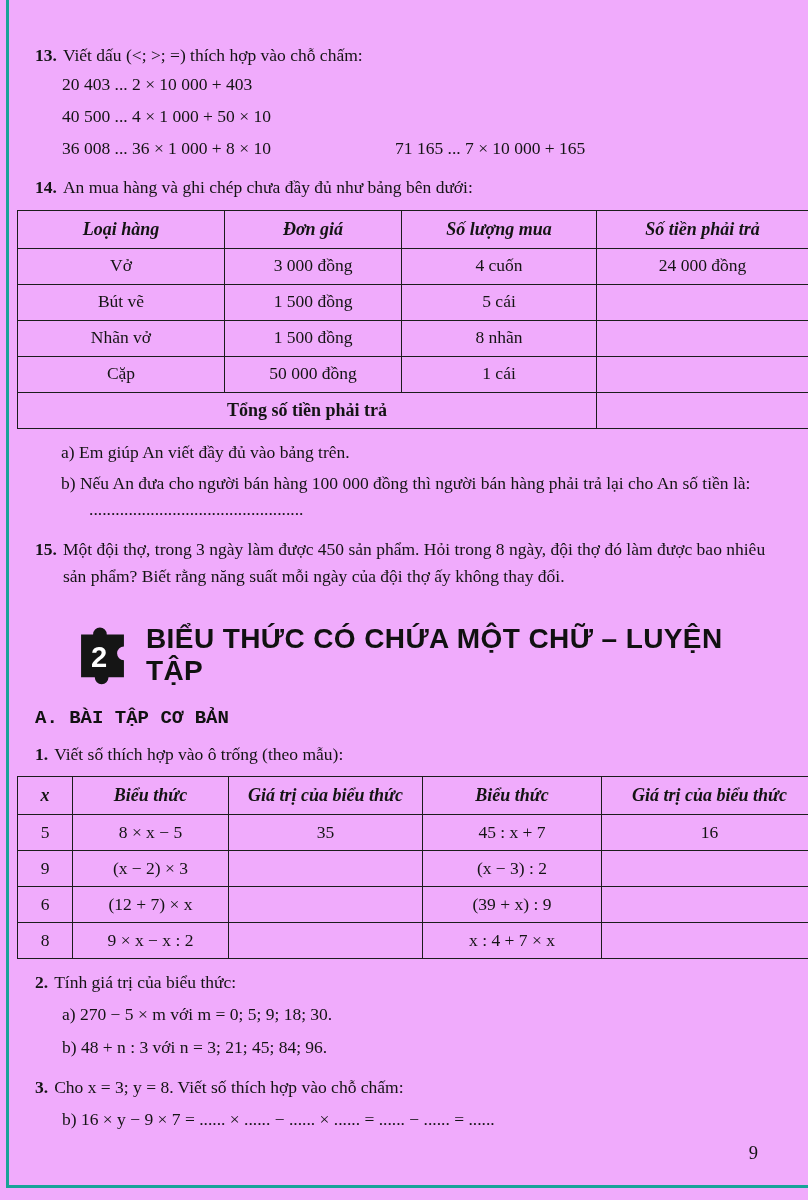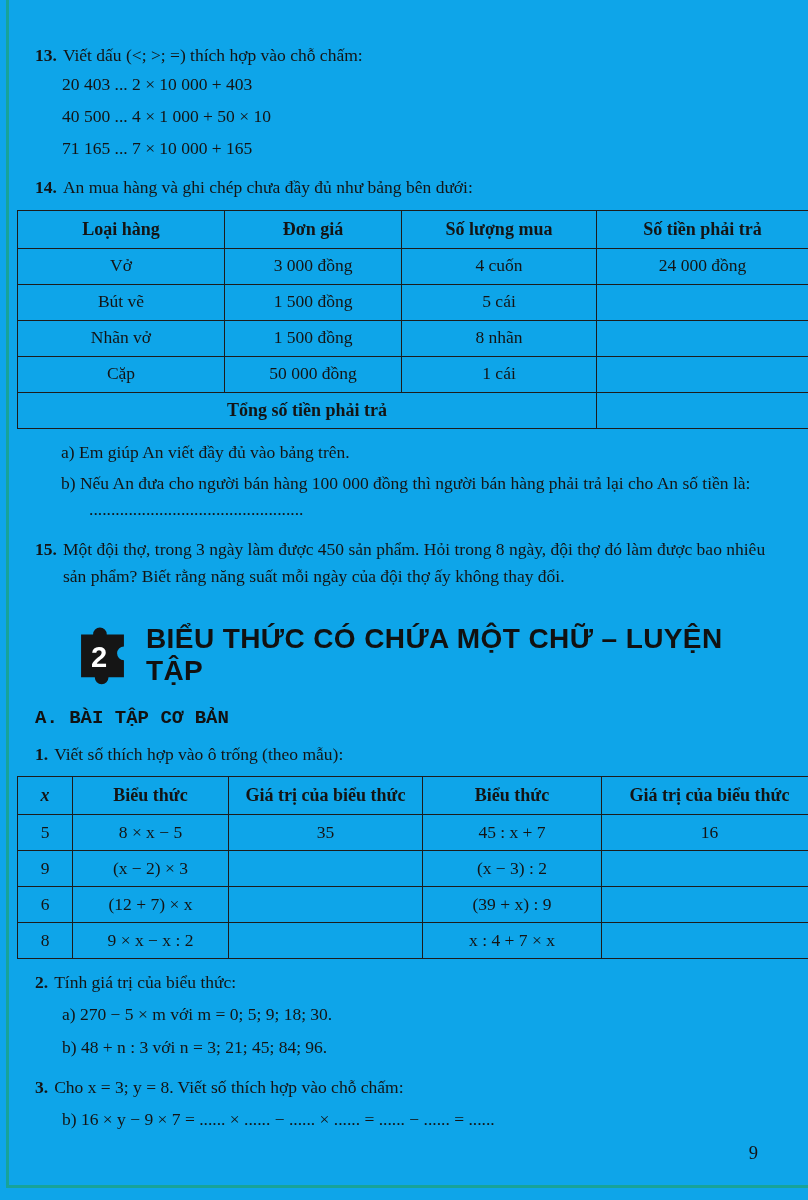--- a/index.html
+++ b/index.html
@@ -1,21 +1,21 @@
 <!DOCTYPE html>
 <html><head>
 <meta charset="utf-8">
 <style>
   html, body { margin: 0; padding: 0; }
   body { background: #777; }
   .page {
     position: relative;
     width: 808px;
     height: 1200px;
-    background: #0ea5e9;
+    background: #f0abfc;
     font-family: "Liberation Serif", serif;
     font-size: 17.5px;
     color: #141414;
     overflow: hidden;
     margin: 0 auto;
   }
   .edge-left {
     position: absolute; left: 6px; top: 0; width: 3px; height: 1188px;
     background: #17a398;
   }
@@ -31,21 +31,21 @@
   .first { margin-top: 0; }
 
   .pair-row { display: flex; margin-left: 27px; line-height: 32px; }
   .pair-left { width: 333px; flex: 0 0 333px; }
   .pair-right { flex: 1; }
 
   .sub { margin-left: 26px; padding-left: 28px; text-indent: -28px; margin-top: 5px; line-height: 1.5; }
 
   table { border-collapse: collapse; width: 755px; margin: 9px 0 10px -18px; table-layout: fixed; }
   th, td { border: 1.6px solid #1c1c1c; text-align: center; padding: 2px 4px; height: 31px; line-height: 1.25; overflow: hidden; }
-  th { font-size: 18px; font-weight: bold; height: 33px; }
+  th { font-size: 18px; font-weight: bold; height: 33px; font-style: italic; }
   .bold { font-weight: bold; font-size: 18px; }
   .ital { font-style: italic; }
 
   .section-header { display: flex; align-items: center; gap: 16px; margin: 30px 0 6px 40px; }
   .puzzle-icon { flex: 0 0 auto; display: block; }
   .section-title {
     font-family: "Liberation Sans", sans-serif;
     font-size: 28px; font-weight: bold; letter-spacing: 0.4px;
     color: #111; margin: 0;
   }
@@ -70,20 +70,21 @@
   <div class="content">
 
     <p class="exercise first"><span class="exnum">13.</span><span>Viết dấu (&lt;; &gt;; =) thích hợp vào chỗ chấm:</span></p>
     <div class="pair-row">
       <span class="pair-right">20 403 ... 2 × 10 000 + 403</span>
     </div>
     <div class="pair-row">
       <span class="pair-left">40 500 ... 4 × 1 000 + 50 × 10</span>
     </div>
     <div class="pair-row">
+      <span class="pair-left">36 008 ... 36 × 1 000 + 8 × 10</span>
       <span class="pair-right">71 165 ... 7 × 10 000 + 165</span>
     </div>
 
     <p class="exercise"><span class="exnum">14.</span><span>An mua hàng và ghi chép chưa đầy đủ như bảng bên dưới:</span></p>
 
     <table>
       <tbody>
           <tr>
         <th style="width:198px">Loại hàng</th>
         <th style="width:168px">Đơn giá</th>

